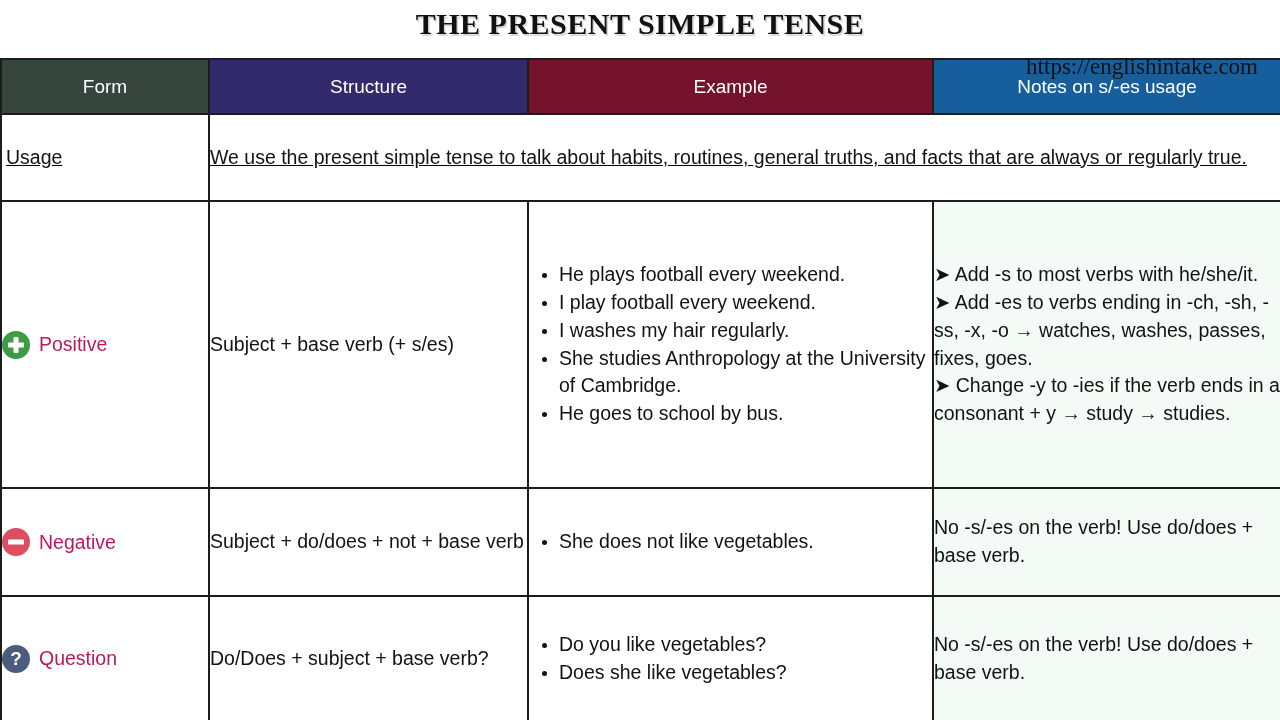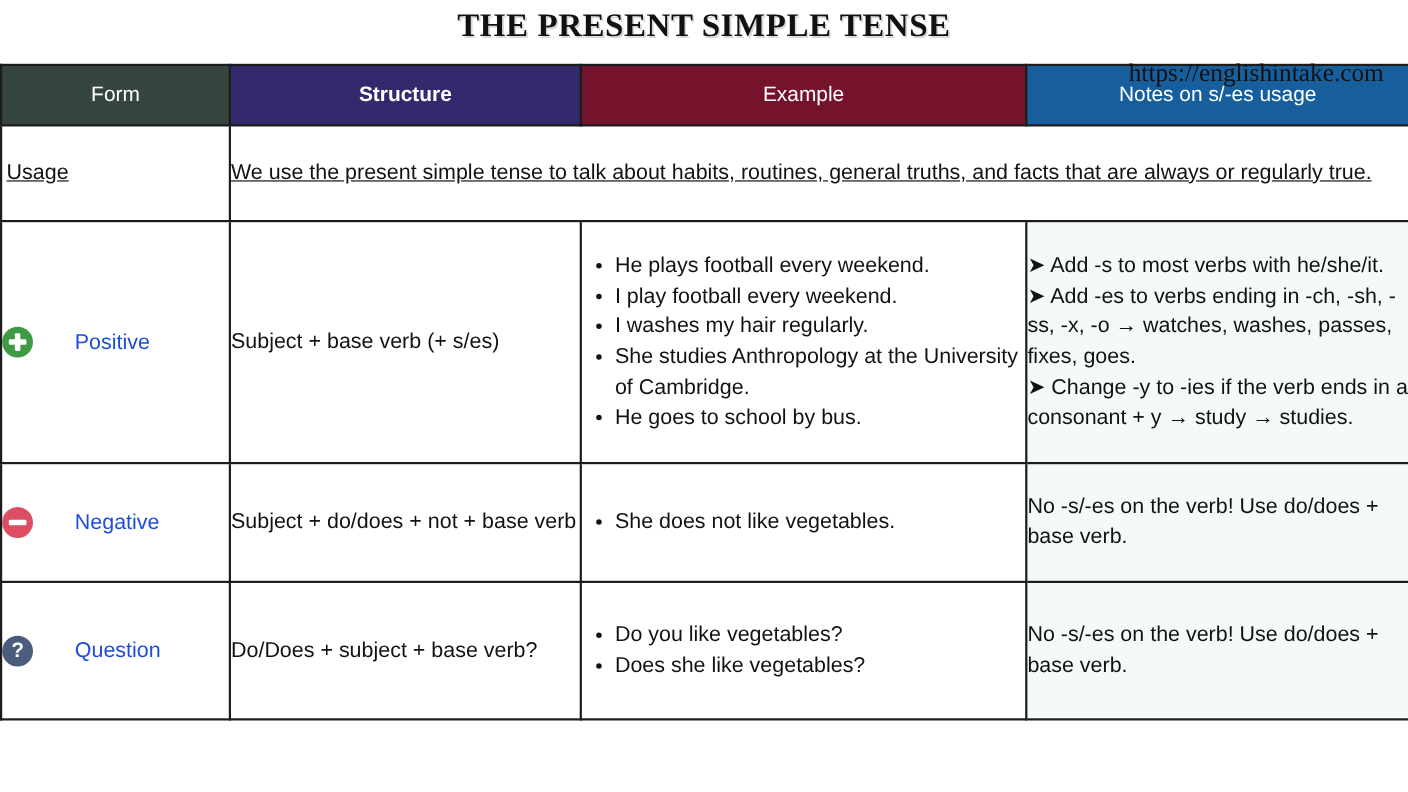--- a/index.html
+++ b/index.html
@@ -61,49 +61,48 @@
   
   thead th {
     height:55px;
     color:#ffffff;
     font-size:19px;
     font-weight:normal;
     text-align:center;
     border-color:#1c1c1c;
   }
   th.h-form      { background:#36453e; }
-  th.h-structure { background:#332a6e;font-weight:bold; }
+  th.h-structure { background:#332a6e; }
   th.h-example   { background:#74132b; }
   th.h-notes     { background:#165e9c;margin-top:12px; }
 
   
   .cell-pad { padding:12px 14px; }
   .txt {
     font-size:19.5px;
     line-height:1.42;
     color:#121212;
   }
   td.usage-label .txt { padding-left:4px; }
 
   .row-usage td      { height:87px;text-decoration:underline; }
-  .row-positive td   { height:220px; }
+  .row-positive td   { height:287px; }
   .row-negative td   { height:108px; }
   .row-question td   { height:125px; }
 
   
   .form-cell { padding:0 0 0 10px; }
   .form-inner {
     display:flex;
     align-items:center;
     gap:9px;
   }
   .form-label {
     font-size:19.5px;
-    color:#1d4ed8;
-    margin-left:29px;
+    color:#be185d;
   }
   .icon-circle {
     width:28px; height:28px;
     border-radius:50%;
     flex:0 0 28px;
     position:relative;
     display:inline-block;
   }
   .icon-plus     { background:#3e9a45; }
   .icon-minus    { background:#de4e63; }

